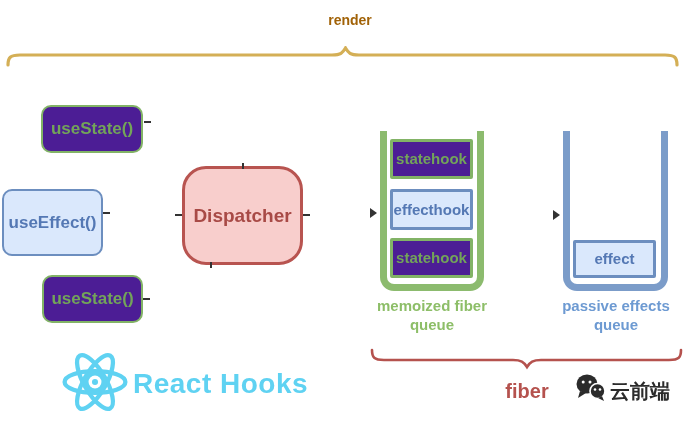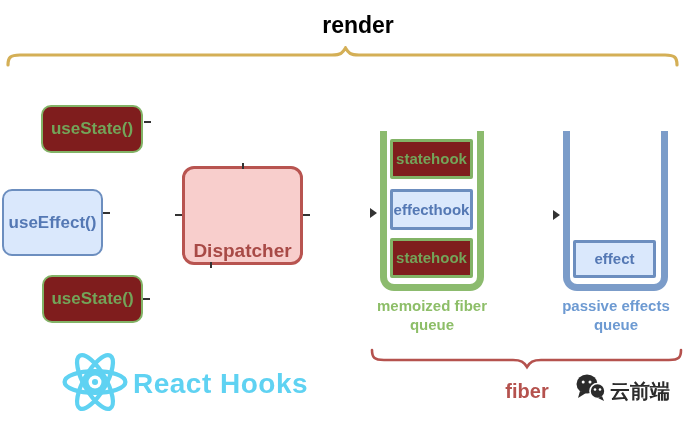--- a/index.html
+++ b/index.html
@@ -5,41 +5,41 @@
   html,body{margin:0;padding:0;background:#fff;}
   #stage{
     position:relative;width:684px;height:424px;background:#ffffff;overflow:hidden;
     font-family:"Liberation Sans",sans-serif;
   }
   .abs{position:absolute;box-sizing:border-box;}
   .box{
     position:absolute;box-sizing:border-box;display:flex;align-items:center;justify-content:center;
     font-weight:bold;border-radius:10px;text-align:center;
   }
-  .green-box{background:#7f1d1d;border:2.5px solid #82b366;color:#73a459;}
+  .green-box{background:#4c1d95;border:2.5px solid #82b366;color:#73a459;}
   .blue-box{background:#dae8fc;border:2.5px solid #6c8ebf;color:#5478b4;}
-  .red-box{background:#f8cecc;border:3px solid #b85450;color:#a84a46;border-radius:12px;align-items:flex-end;}
+  .red-box{background:#f8cecc;border:3px solid #b85450;color:#a84a46;border-radius:24px;}
   .qitem{border-width:3px;border-radius:2px;flex-direction:row;line-height:18px;font-size:15px;}
   .ucontainer{position:absolute;box-sizing:border-box;border-style:solid;border-top:none;border-radius:0 0 14px 14px;background:transparent;}
   .caption{position:absolute;font-weight:bold;font-size:15px;line-height:19px;text-align:center;}
   .stub{position:absolute;background:#333;}
   .arrow-right{
     position:absolute;width:0;height:0;
     border-top:5px solid transparent;border-bottom:5px solid transparent;border-left:7px solid #333;
   }
   .toplabel{position:absolute;font-weight:bold;text-align:center;}
   #react-hooks-text{color:#5fd2f2;font-size:28px;font-weight:bold;letter-spacing:0.5px;}
   #wechat-name{color:#2b2b2b;font-size:20px;font-weight:bold;}
 </style>
 </head>
 <body>
 
 <div id="stage">
 
-  <div class="toplabel" style="left:308px;top:12px;width:100px;font-size:23px;color:#000000;">render</div>
+  <div class="toplabel" style="left:300px;top:12px;width:100px;font-size:14px;color:#a16207;">render</div>
   <svg class="abs" style="left:0;top:46px;" width="684" height="22" viewBox="0 0 684 22">
     <path d="M8,19 C8,11.5 10,9 20,9 L332,9 C341,9 342.5,7 345.5,2 C348.5,7 350,9 359,9 L665,9 C675,9 677,11.5 677,19" fill="none" stroke="#d4af56" stroke-width="3.2" stroke-linecap="round"></path>
   </svg>
 
   <div class="box green-box" style="left:41px;top:105px;width:102px;height:48px;font-size:17px;">
     <span>useState()</span>
   </div>
   <div class="box blue-box" style="left:2px;top:189px;width:101px;height:67px;font-size:17px;">
     <span>useEffect()</span>
   </div>

